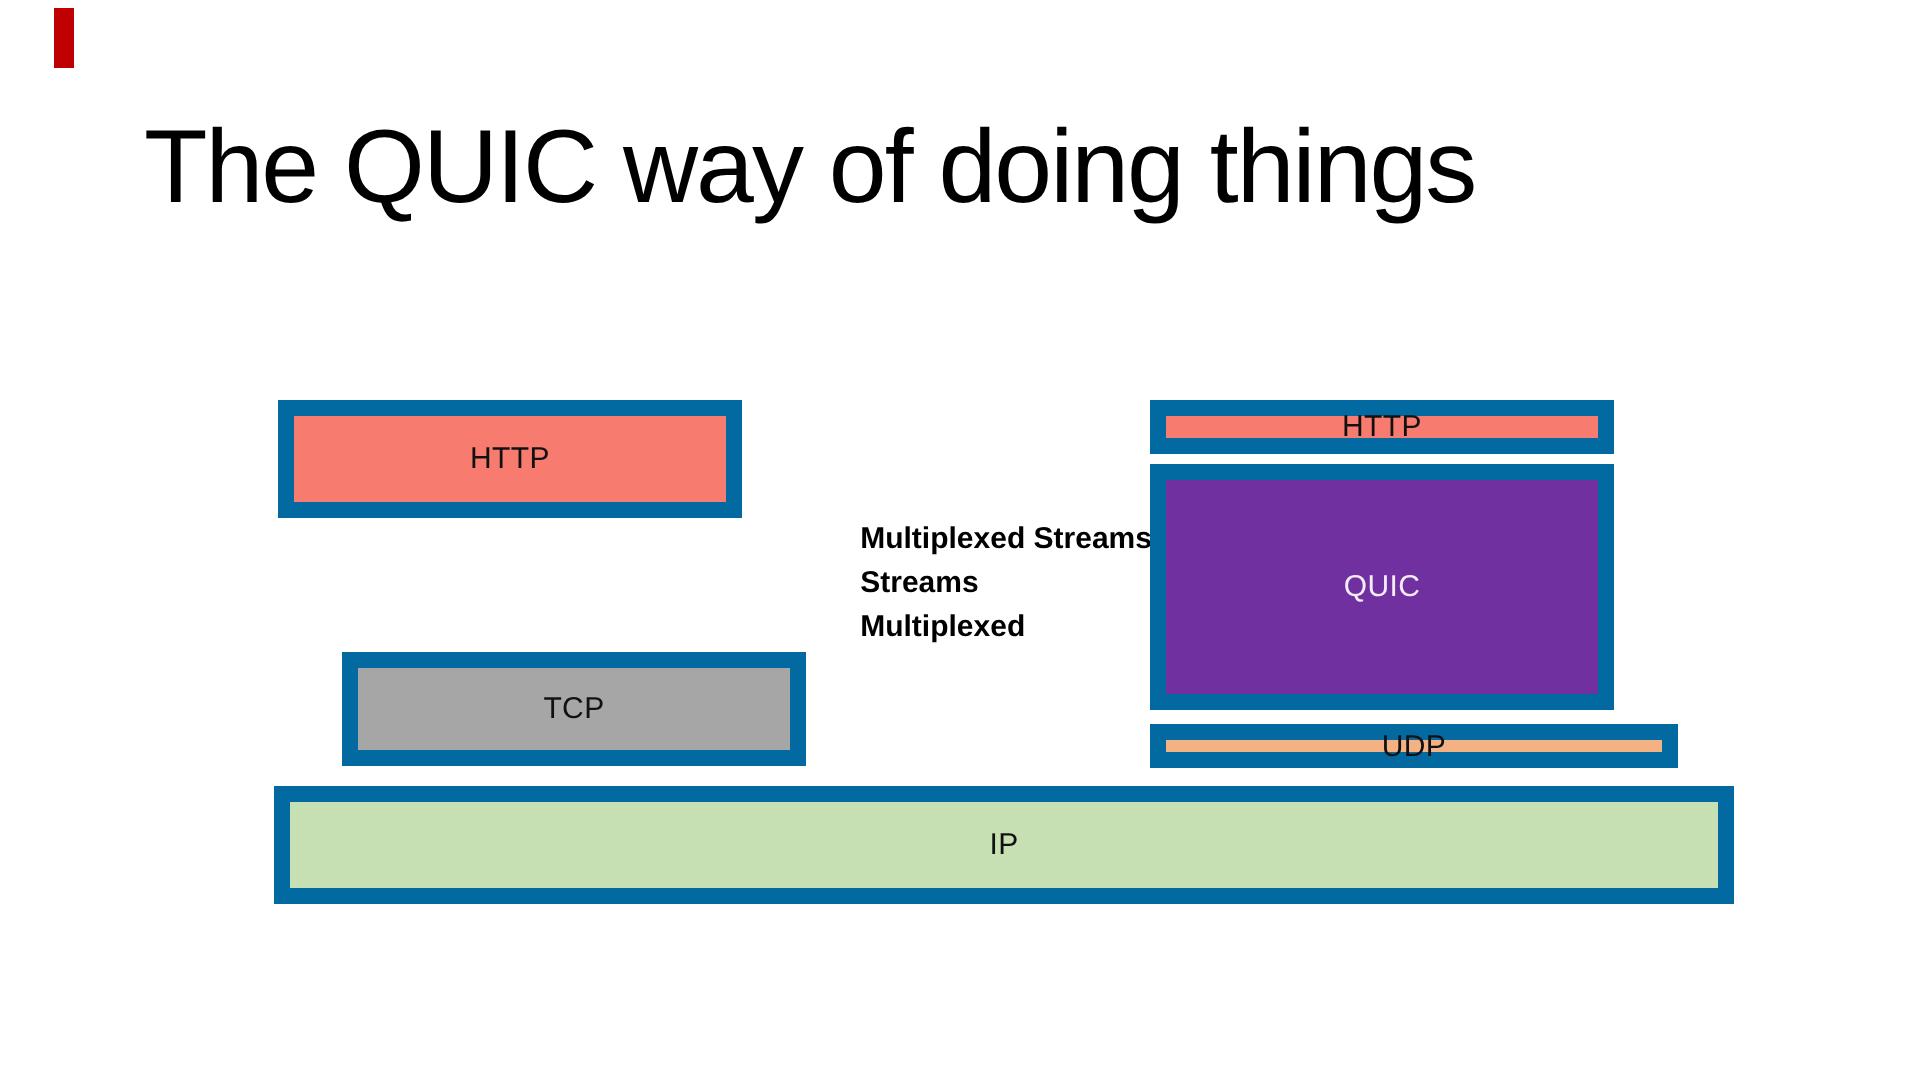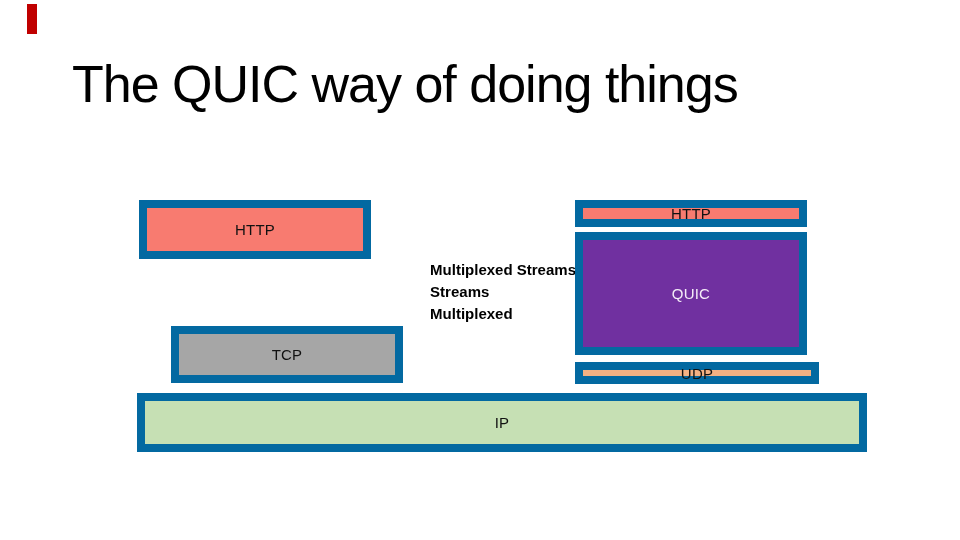--- a/index.html
+++ b/index.html
@@ -46,21 +46,21 @@
     letter-spacing: 0.2px;
   }
   
   .b-http-l { left: 139px; top: 200px; width: 232px; height: 59px; }
   .b-tls    { left: 139px; top: 263px; width: 232px; height: 57px; }
   .b-tcp    { left: 139px; top: 326px; width: 232px; height: 57px; margin-left: 32px; }
   
   .b-http-r { left: 575px; top: 200px; width: 232px; height: 27px; }
   .b-quic   { left: 575px; top: 232px; width: 232px; height: 123px; }
   .b-quic .lbl { color: #f4edf8; }
-  .b-udp    { left: 575px; top: 362px; width: 244px; height: 22px; }
+  .b-udp    { left: 575px; top: 362px; width: 264px; height: 22px; }
   
   .b-ip     { left: 137px; top: 393px; width: 730px; height: 59px; align-items: center; }
   .annot {
     position: absolute;
     top: 259px;
     right: 384px;
     text-align: left;
     font-size: 15px;
     font-weight: 700;
     color: #000000;

